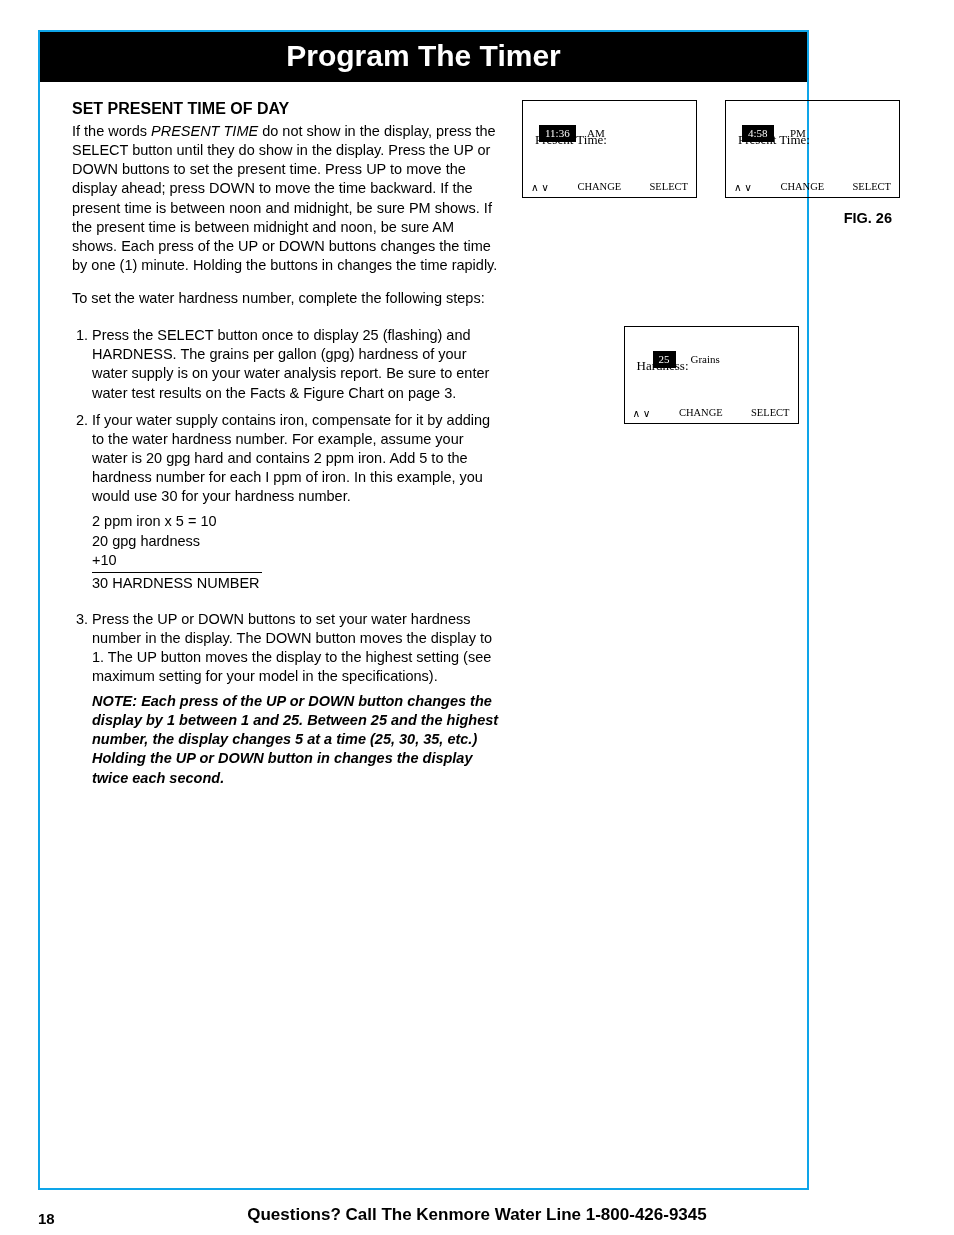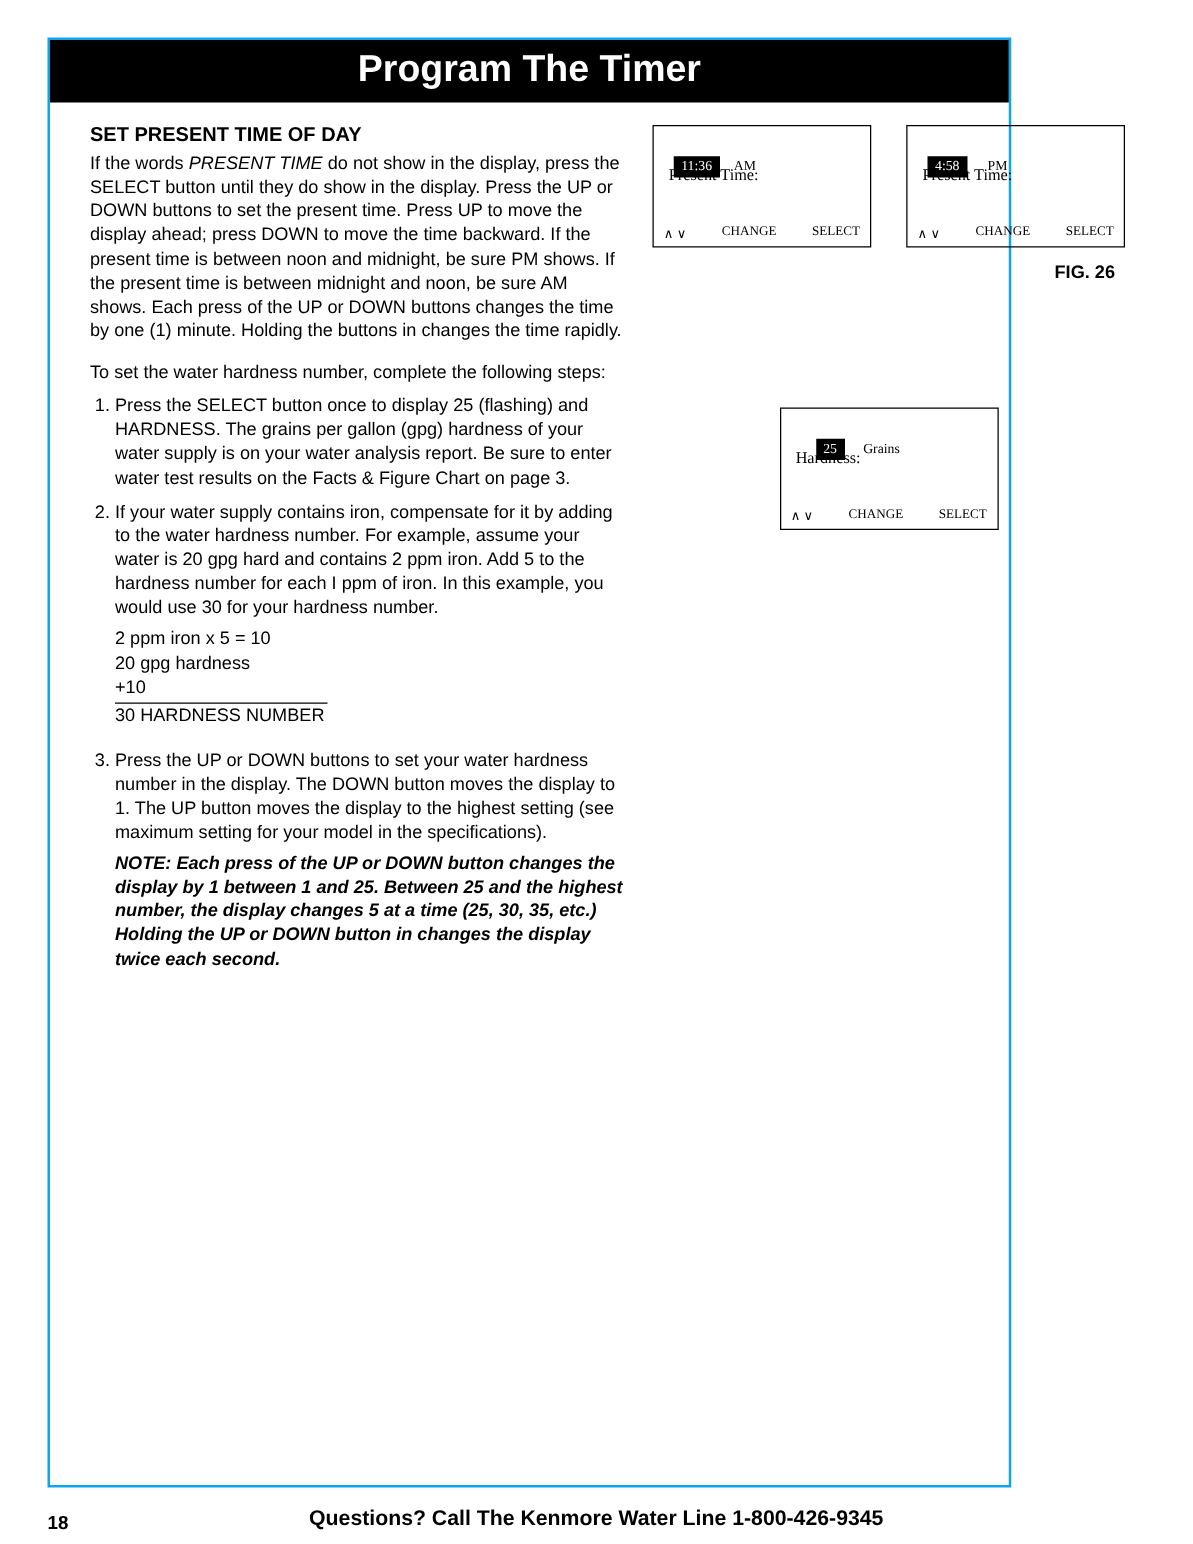--- a/index.html
+++ b/index.html
@@ -134,21 +134,21 @@
   <div class="title-bar">Program The Timer</div>
 
   <div class="content">
     <div class="left-col">
 
       <p class="subhead">SET PRESENT TIME OF DAY</p>
       <p class="para">
         <span>If the words </span><span class="italic">PRESENT TIME</span><span> do not show in the display, press the SELECT button until they do show in the display. Press the UP or DOWN buttons to set the present time. Press UP to move the display ahead; press DOWN to move the time backward. If the present time is between noon and midnight, be sure PM shows. If the present time is between midnight and noon, be sure AM shows. Each press of the UP or DOWN buttons changes the time by one (1) minute. Holding the buttons in changes the time rapidly.</span>
       </p>
 
-      <p class="para" style="margin-bottom:8px">To set the water hardness number, complete the following steps:</p>
+      <p class="para" style="margin-bottom:18px">To set the water hardness number, complete the following steps:</p>
 
       <ol class="steps">
         <li>
           <span>Press the SELECT button once to display 25 (flashing) and </span><span class="italic">HARDNESS.</span><span> The grains per gallon (gpg) hardness of your water supply is on your water analysis report. Be sure to enter water test results on the Facts &amp; Figure Chart on page 3.</span>
         </li>
         <li>
           <span>If your water supply contains iron, compensate for it by adding to the water hardness number. </span><span class="italic">For example, assume your water is 20 gpg hard and contains 2 ppm iron. Add 5 to the hardness number for each I ppm of iron. In this example, you would use 30 for your hardness number.</span>
           <div class="calc">
             <div>2 ppm iron x 5 = 10</div>
             <div>20 gpg hardness</div>

